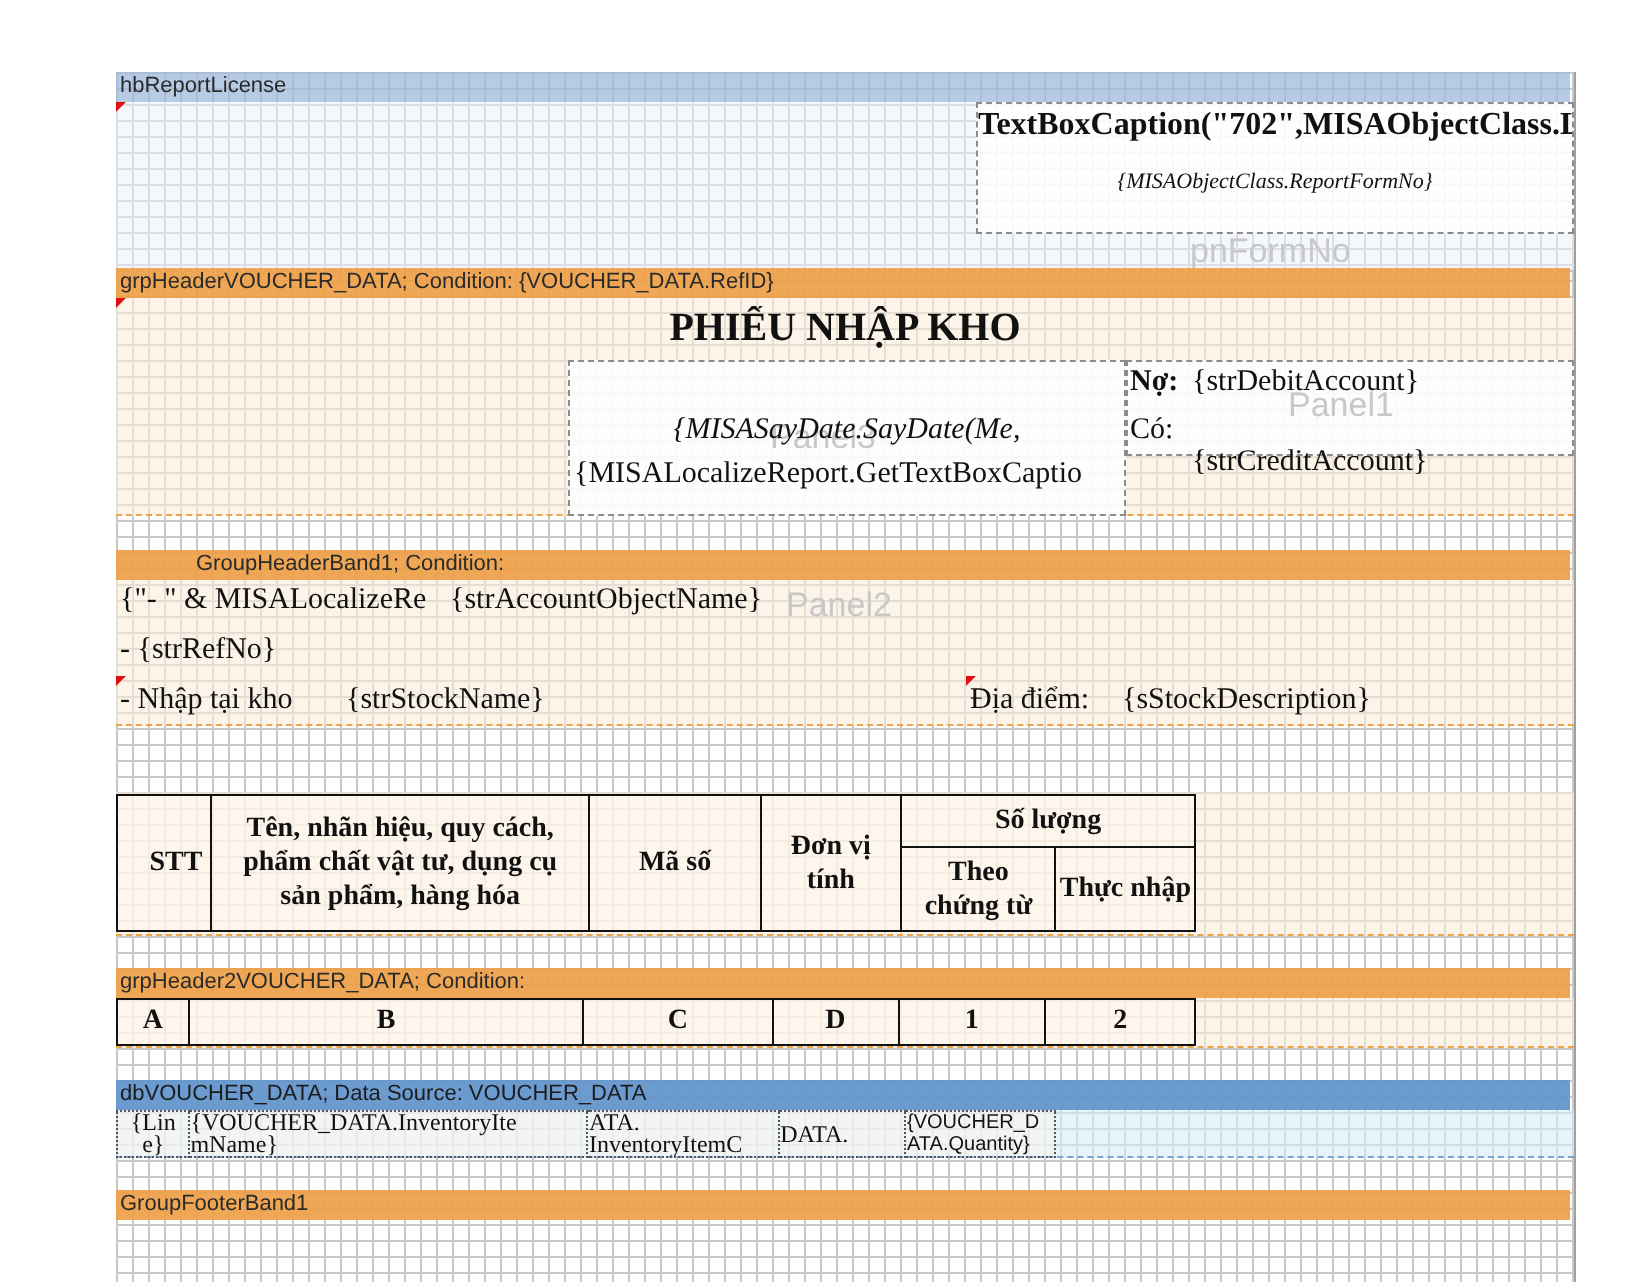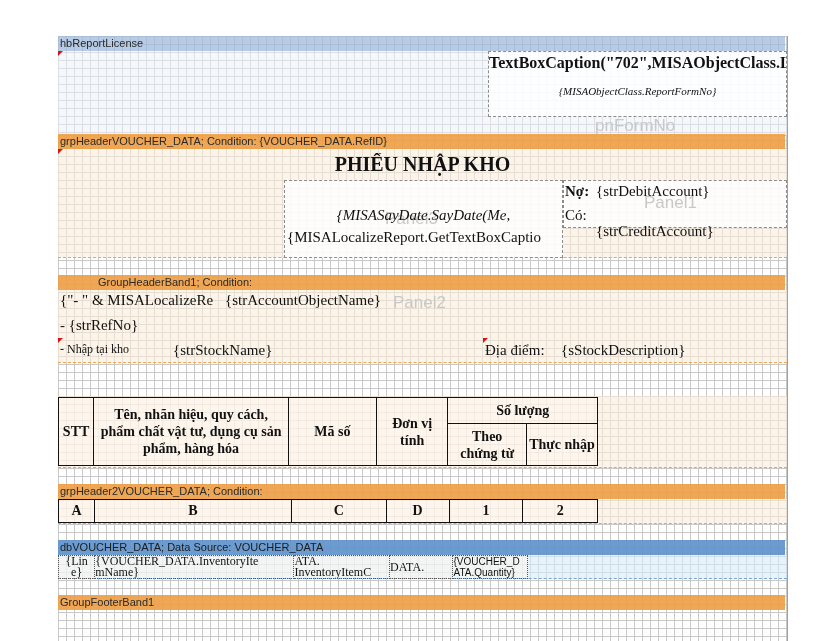--- a/index.html
+++ b/index.html
@@ -71,32 +71,32 @@
     </div>
   </div>
 
   <div class="band-head orange" style="top:239px;padding-left:40px;">GroupHeaderBand1; Condition:</div>
   <div class="band-body peach" style="top:254px;height:73px;">
     <div class="ghost" style="left:335px;top:3px;">Panel2</div>
     <div class="ctrl" style="left:2px;top:2px;width:164px;font-size:15px;">{"- " &amp; MISALocalizeRe</div>
     <div class="ctrl" style="left:167px;top:2px;font-size:15px;">{strAccountObjectName}</div>
     <div class="ctrl" style="left:2px;top:27px;font-size:15px;">- {strRefNo}</div>
     <div class="redmark" style="left:0;top:48px;"></div>
-    <div class="ctrl" style="left:2px;top:52px;font-size:12px;text-align:center;">- Nhập tại kho</div>
+    <div class="ctrl" style="left:2px;top:52px;font-size:15px;text-align:center;">- Nhập tại kho</div>
     <div class="ctrl" style="left:115px;top:52px;font-size:15px;">{strStockName}</div>
     <div class="redmark" style="left:425px;top:48px;"></div>
     <div class="ctrl" style="left:427px;top:52px;font-size:15px;">Địa điểm:</div>
     <div class="ctrl" style="left:503px;top:52px;font-size:15px;">{sStockDescription}</div>
   </div>
 
   <div class="band-body peach" style="top:360px;height:72px;">
     <table class="tbl" style="left:0;top:1px;width:540px;height:69px;font-size:14px;line-height:17px;">
       <tbody>
           <tr style="height:26px;">
-        <td rowspan="2" style="width:35px;">STT</td>
+        <td rowspan="2" style="width:35px;padding-left:12px;">STT</td>
         <td rowspan="2" style="width:197px;padding:0 6px;">Tên, nhãn hiệu, quy cách, phẩm chất vật tư, dụng cụ sản phẩm, hàng hóa</td>
         <td rowspan="2" style="width:94px;">Mã số</td>
         <td rowspan="2" style="width:62px;padding:0 6px;">Đơn vị tính</td>
         <td colspan="2">Số lượng</td>
       </tr>
       <tr>
         <td style="width:73px;padding:0 4px;">Theo chứng từ</td>
         <td style="width:74px;">Thực nhập</td>
       </tr>
     </tbody>

